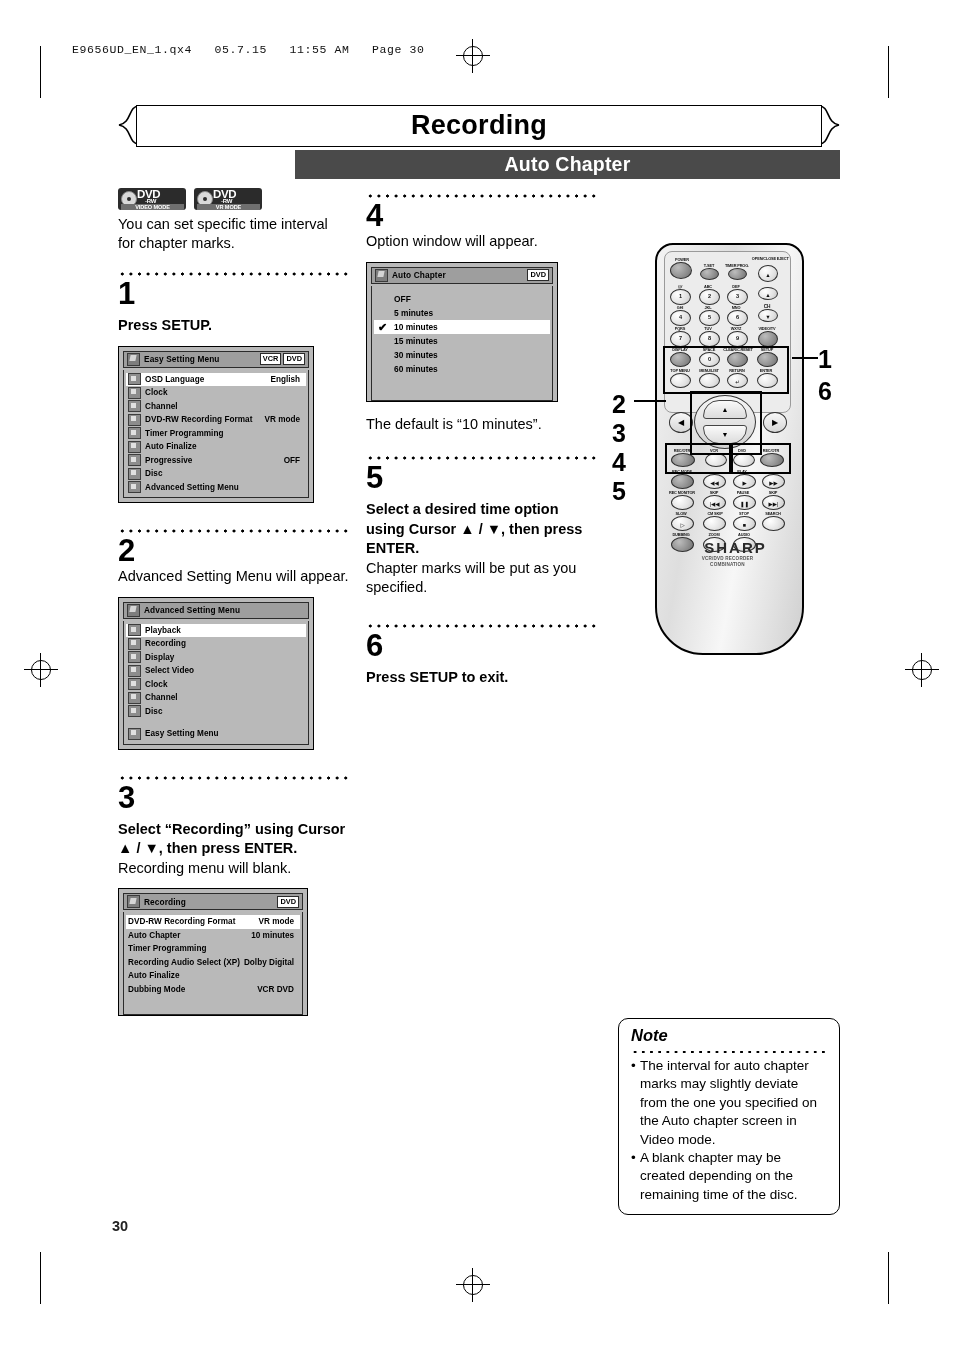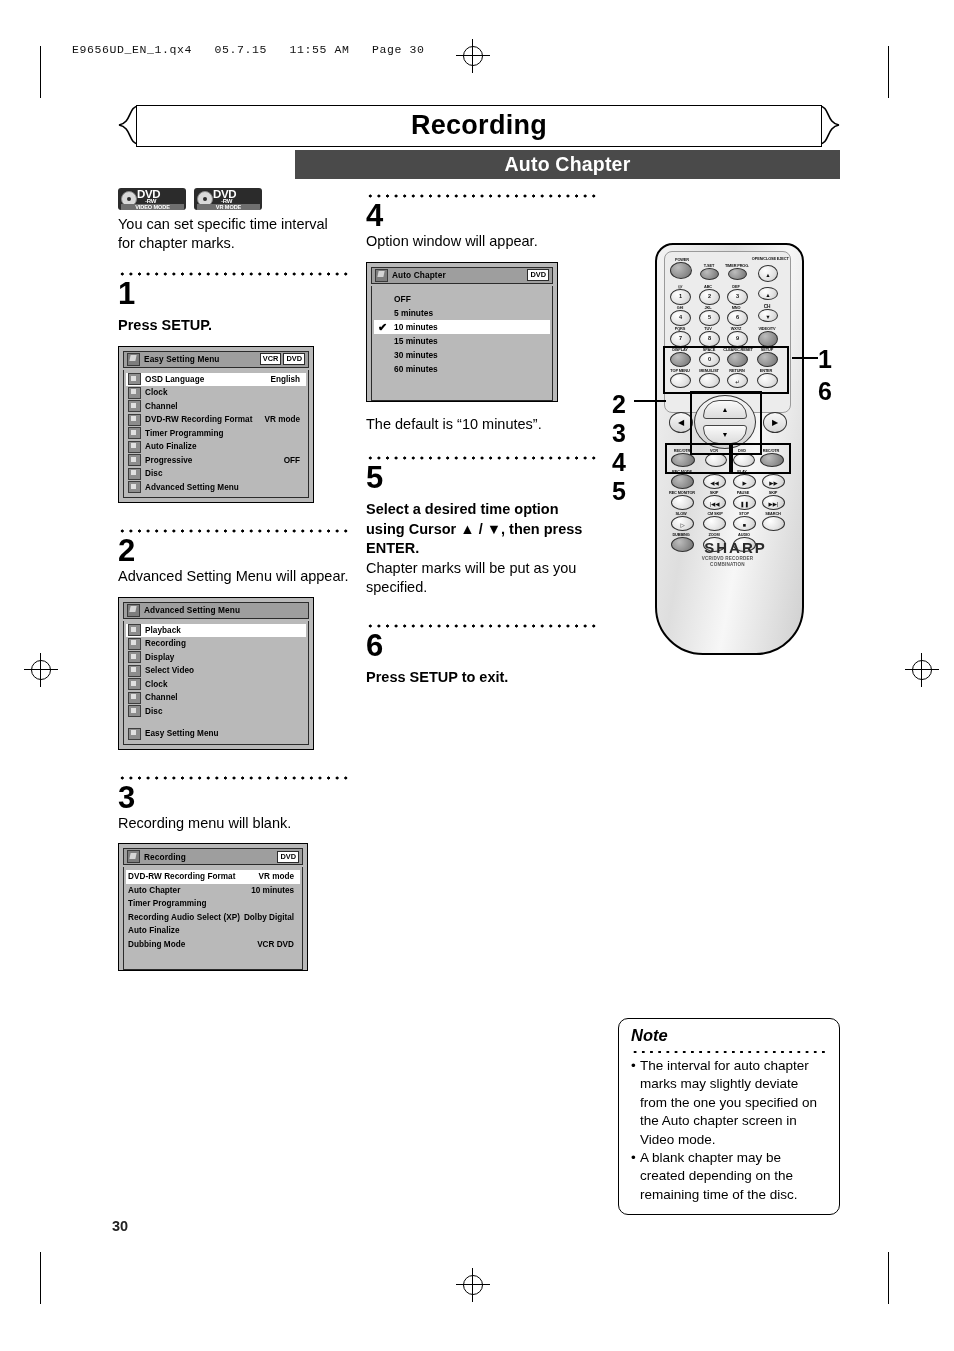--- a/index.html
+++ b/index.html
@@ -307,20 +307,21 @@
       <div class="osd-row">
           <span class="ri"></span>
           <span class="osd-lbl">Easy Setting Menu</span>
         </div>
     </div>
   </div>
 
   <div style="margin-top:22px;">
     <div class="dots"></div>
     <div class="stepnum">3</div>
+    <div class="stepbold" style="margin-top:6px;">Select “Recording” using Cursor ▲ / ▼, then press ENTER.</div>
     <div class="stepnorm">Recording menu will blank.</div>
   </div>
 
   <div class="osd" style="margin-top:10px;width:190px;height:128px;">
     <div class="osd-title">
       <div class="osd-ico"></div>
       <div class="osd-title-text">Recording</div>
       <div class="osd-tags">
         <span class="tag">DVD</span>
       </div>

